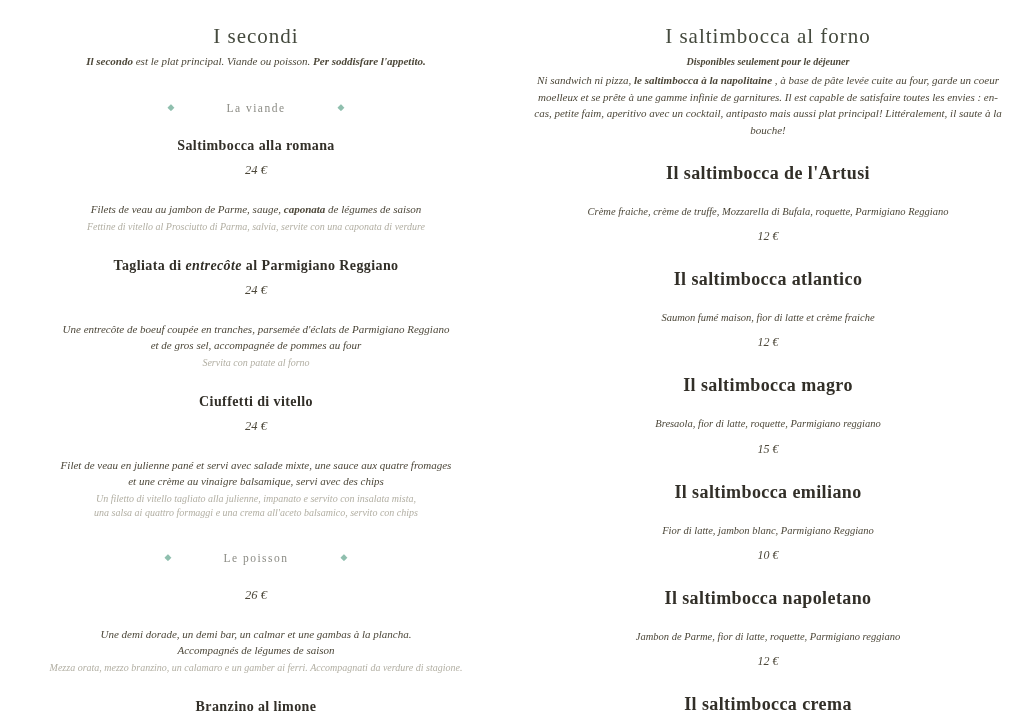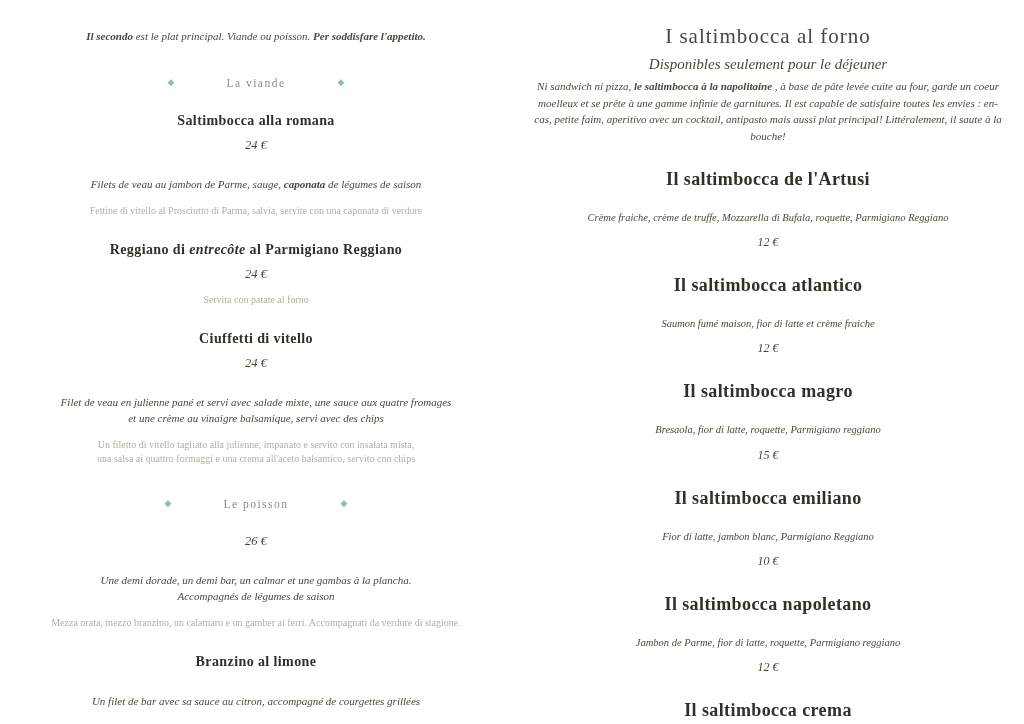--- a/index.html
+++ b/index.html
@@ -23,21 +23,21 @@
   .menu-title{
     font-size:21px;font-weight:normal;letter-spacing:1px;
     color:var(--heading);
   }
   .intro{
     font-size:11px;font-style:italic;margin-top:5px;line-height:1.45;
   }
   .intro .b,.b{font-weight:bold;}
   .em{font-style:italic;}
   .subtitle{
-    font-size:15px;font-style:italic;font-weight:normal;margin-top:7px;
+    font-size:10px;font-style:italic;font-weight:bold;margin-top:7px;
   }
   .section-head{
     margin-top:32px;
     display:flex;align-items:center;justify-content:center;gap:52px;
   }
   .section-label{
     font-size:11.5px;letter-spacing:1.5px;color:var(--label);
   }
   .diamond{
     color:var(--accent);font-size:9px;line-height:1;
@@ -49,56 +49,59 @@
   }
   .item-name .em{font-weight:bold;}
   .item-price{
     font-size:12.5px;font-style:italic;margin-top:9px;color:var(--body);
   }
   .item-desc{
     font-size:11px;font-style:italic;margin-top:24px;line-height:1.45;
     white-space:pre-line;color:var(--body);
   }
   .item-it{
-    font-size:10px;margin-top:11px;line-height:1.4;
+    font-size:10px;font-style:italic;margin-top:2px;line-height:1.4;
     white-space:pre-line;color:var(--muted);text-align:center;
   }
   
   .r-item{margin-top:25px;}
   .r-item .item-name{font-size:18px;}
   .r-item .item-desc{margin-top:20px;font-size:10.5px;}
   .r-item .item-price{margin-top:10px;font-size:12px;}
   .right-intro{
     font-size:11px;font-style:italic;margin-top:5px;line-height:1.5;
     width:470px;margin-left:auto;margin-right:auto;
   }
 </style>
 </head>
 <body>
 
 <div class="page">
 
   <section class="col">
     <div class="col-inner">
+      <h1 class="menu-title">I secondi</h1>
       <p class="intro"><span class="b">Il secondo</span><span> est le plat principal. Viande ou poisson. </span><span class="b">Per soddisfare l'appetito.</span></p>
       <div id="left-sections">
           <div class="section-head">
             <span class="diamond">◆</span>
             <span class="section-label">La viande</span>
             <span class="diamond">◆</span>
           </div>
           <div class="item">
             <h3 class="item-name"><span>Saltimbocca alla romana</span></h3>
             <div class="item-price">24 €</div>
             <p class="item-desc"><span>Filets de veau au jambon de Parme, sauge, </span><span class="b">caponata</span><span> de légumes de saison</span></p>
             <p class="item-it">Fettine di vitello al Prosciutto di Parma, salvia, servite con una caponata di verdure</p>
           </div>
           <div class="item">
-            <h3 class="item-name"><span>Reggiano di </span><span class="em">entrecôte</span><span> al Parmigiano Reggiano</span></h3>
+            <h3 class="item-name"><span>Tagliata di </span><span class="em">entrecôte</span><span> al Parmigiano Reggiano</span></h3>
             <div class="item-price">24 €</div>
+            <p class="item-desc"><span>Une entrecôte de boeuf coupée en tranches, parsemée d'éclats de Parmigiano Reggiano
+et de gros sel, accompagnée de pommes au four</span></p>
             <p class="item-it">Servita con patate al forno</p>
           </div>
           <div class="item">
             <h3 class="item-name"><span>Ciuffetti di vitello</span></h3>
             <div class="item-price">24 €</div>
             <p class="item-desc"><span>Filet de veau en julienne pané et servi avec salade mixte, une sauce aux quatre fromages
 et une crème au vinaigre balsamique, servi avec des chips</span></p>
             <p class="item-it">Un filetto di vitello tagliato alla julienne, impanato e servito con insalata mista,
 una salsa ai quattro formaggi e una crema all'aceto balsamico, servito con chips</p>
           </div>

